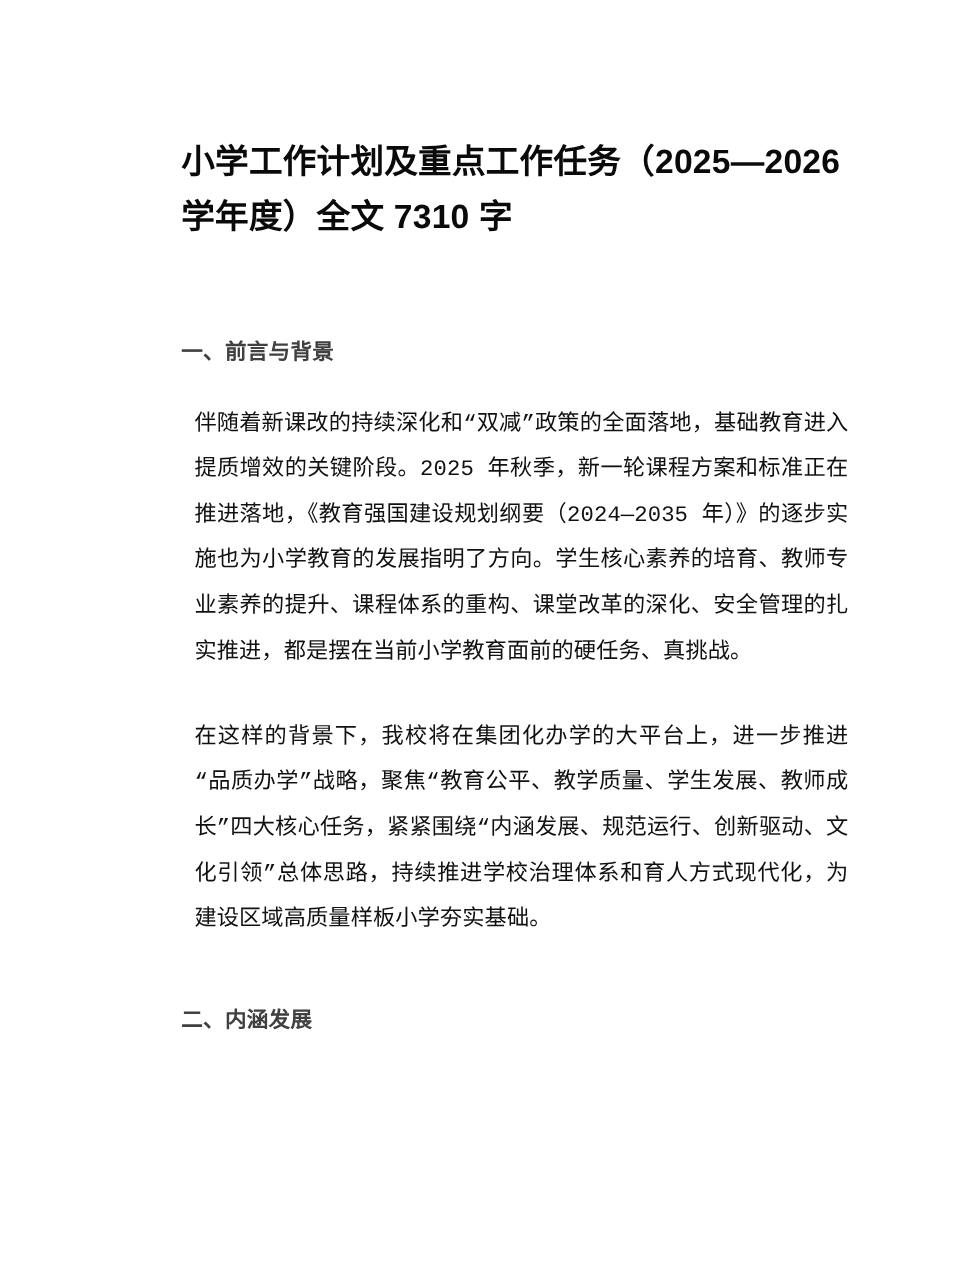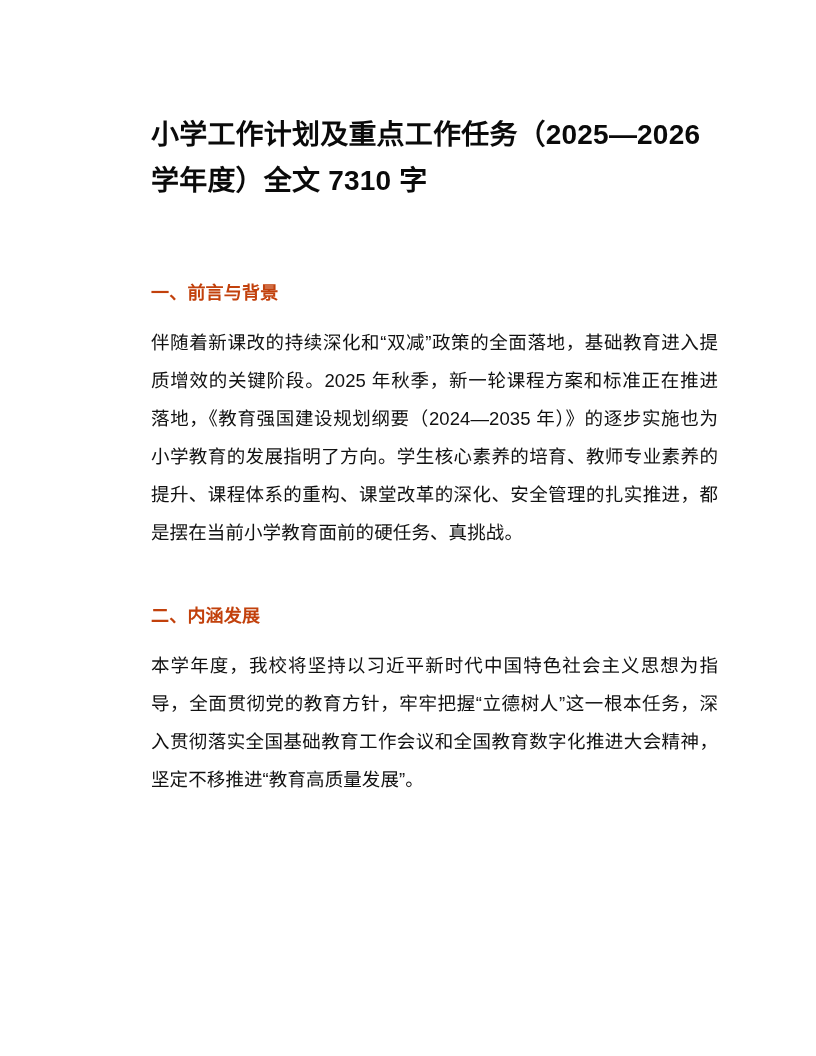--- a/index.html
+++ b/index.html
@@ -36,32 +36,32 @@
     margin: 0;
     text-align: left;
     word-break: break-all;
   }
 
   .section-heading {
     font-family: "Liberation Sans", "DejaVu Sans", sans-serif;
     font-weight: 700;
     font-size: 18px;
     line-height: 30px;
-    color: #c2410c;
+    color: #404040;
     margin: 0;
     letter-spacing: 0.2px;
   }
 
   .body-paragraph {
-    font-family: Liberation Sans, sans-serif;
+    font-family: Liberation Mono, monospace;
     font-weight: 400;
     font-size: 18.5px;
     line-height: 38px;
     color: #111111;
-    margin: 0;
+    margin: 11px;
     text-align: justify;
     text-justify: inter-character;
     word-break: break-all;
     letter-spacing: 0.1px;
   }
 
   
   .gap-title-to-first-heading { height: 74px; }
   .gap-heading-to-para        { height: 16px; }
   .gap-para-to-para           { height: 11px; }
@@ -81,23 +81,23 @@
     <div class="gap-title-to-first-heading"></div>
 
     <h2 class="section-heading">一、前言与背景</h2>
 
     <div class="gap-heading-to-para"></div>
 
     <p class="body-paragraph">伴随着新课改的持续深化和“双减”政策的全面落地，基础教育进入提质增效的关键阶段。2025 年秋季，新一轮课程方案和标准正在推进落地，《教育强国建设规划纲要（2024—2035 年）》的逐步实施也为小学教育的发展指明了方向。学生核心素养的培育、教师专业素养的提升、课程体系的重构、课堂改革的深化、安全管理的扎实推进，都是摆在当前小学教育面前的硬任务、真挑战。</p>
 
     <div class="gap-para-to-para"></div>
 
+    <p class="body-paragraph">在这样的背景下，我校将在集团化办学的大平台上，进一步推进“品质办学”战略，聚焦“教育公平、教学质量、学生发展、教师成长”四大核心任务，紧紧围绕“内涵发展、规范运行、创新驱动、文化引领”总体思路，持续推进学校治理体系和育人方式现代化，为建设区域高质量样板小学夯实基础。</p>
 
     <div class="gap-para-to-heading"></div>
 
     <h2 class="section-heading">二、内涵发展</h2>
 
     <div class="gap-heading-to-para"></div>
 
-    <p class="body-paragraph">本学年度，我校将坚持以习近平新时代中国特色社会主义思想为指导，全面贯彻党的教育方针，牢牢把握“立德树人”这一根本任务，深入贯彻落实全国基础教育工作会议和全国教育数字化推进大会精神，坚定不移推进“教育高质量发展”。</p>
 
   </div>
 </div>
 
 </body></html>

